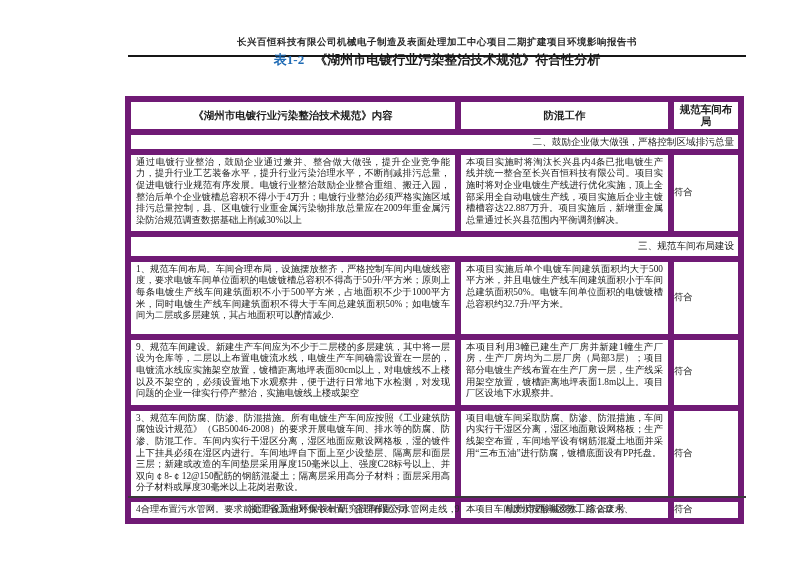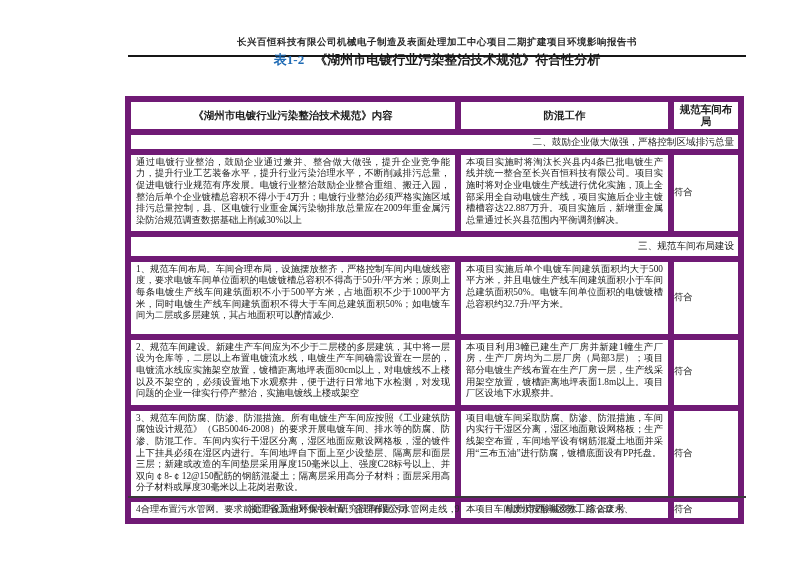--- a/index.html
+++ b/index.html
@@ -139,21 +139,21 @@
       </tr>
       <tr class="section-row" style="height:25px">
         <td colspan="3">三、规范车间布局建设</td>
       </tr>
       <tr style="height:78px">
         <td class="cell-req">1、规范车间布局。车间合理布局，设施摆放整齐，严格控制车间内电镀线密度，要求电镀车间单位面积的电镀镀槽总容积不得高于50升/平方米；原则上每条电镀生产线车间建筑面积不小于500平方米，占地面积不少于1000平方米，同时电镀生产线车间建筑面积不得大于车间总建筑面积50%；如电镀车间为二层或多层建筑，其占地面积可以酌情减少.</td>
         <td class="cell-proj">本项目实施后单个电镀车间建筑面积均大于500平方米，并且电镀生产线车间建筑面积小于车间总建筑面积50%。电镀车间单位面积的电镀镀槽总容积约32.7升/平方米。</td>
         <td class="cell-verdict">符合</td>
       </tr>
       <tr style="height:71px">
-        <td class="cell-req">2、规范车间建设。新建生产车间应为不少于二层楼的多层建筑，其中将一层设为仓库等，二层以上布置电镀流水线，电镀生产车间确需设置在一层的，电镀流水线应实施架空放置，镀槽距离地坪表面80cm以上，对电镀线不上楼以及不架空的，必须设置地下水观察井，便于进行日常地下水检测，对发现问题的企业一律实行停产整治，实施电镀线上楼或架空</td>
+        <td class="cell-req">9、规范车间建设。新建生产车间应为不少于二层楼的多层建筑，其中将一层设为仓库等，二层以上布置电镀流水线，电镀生产车间确需设置在一层的，电镀流水线应实施架空放置，镀槽距离地坪表面80cm以上，对电镀线不上楼以及不架空的，必须设置地下水观察井，便于进行日常地下水检测，对发现问题的企业一律实行停产整治，实施电镀线上楼或架空</td>
         <td class="cell-proj">本项目利用3幢已建生产厂房并新建1幢生产厂房，生产厂房均为二层厂房（局部3层）；项目部分电镀生产线布置在生产厂房一层，生产线采用架空放置，镀槽距离地坪表面1.8m以上。项目厂区设地下水观察井。</td>
         <td class="cell-verdict">符合</td>
       </tr>
       <tr style="height:90px">
         <td class="cell-req">3、规范车间防腐、防渗、防混措施。所有电镀生产车间应按照《工业建筑防腐蚀设计规范》（GB50046-2008）的要求开展电镀车间、排水等的防腐、防渗、防混工作。车间内实行干湿区分离，湿区地面应敷设网格板，湿的镀件上下挂具必须在湿区内进行。车间地坪自下面上至少设垫层、隔离层和面层三层；新建或改造的车间垫层采用厚度150毫米以上、强度C28标号以上、并双向￠8-￠12@150配筋的钢筋混凝土；隔离层采用高分子材料；面层采用高分子材料或厚度30毫米以上花岗岩敷设。</td>
         <td class="cell-proj">项目电镀车间采取防腐、防渗、防混措施，车间内实行干湿区分离，湿区地面敷设网格板；生产线架空布置，车间地平设有钢筋混凝土地面并采用“三布五油”进行防腐，镀槽底面设有PP托盘。</td>
         <td class="cell-verdict">符合</td>
       </tr>
       <tr class="row-clipped" style="height:17px">
         <td class="cell-req">4合理布置污水管网。要求前处理设施相对集中布置。合理布置污水管网走线，要求</td>

